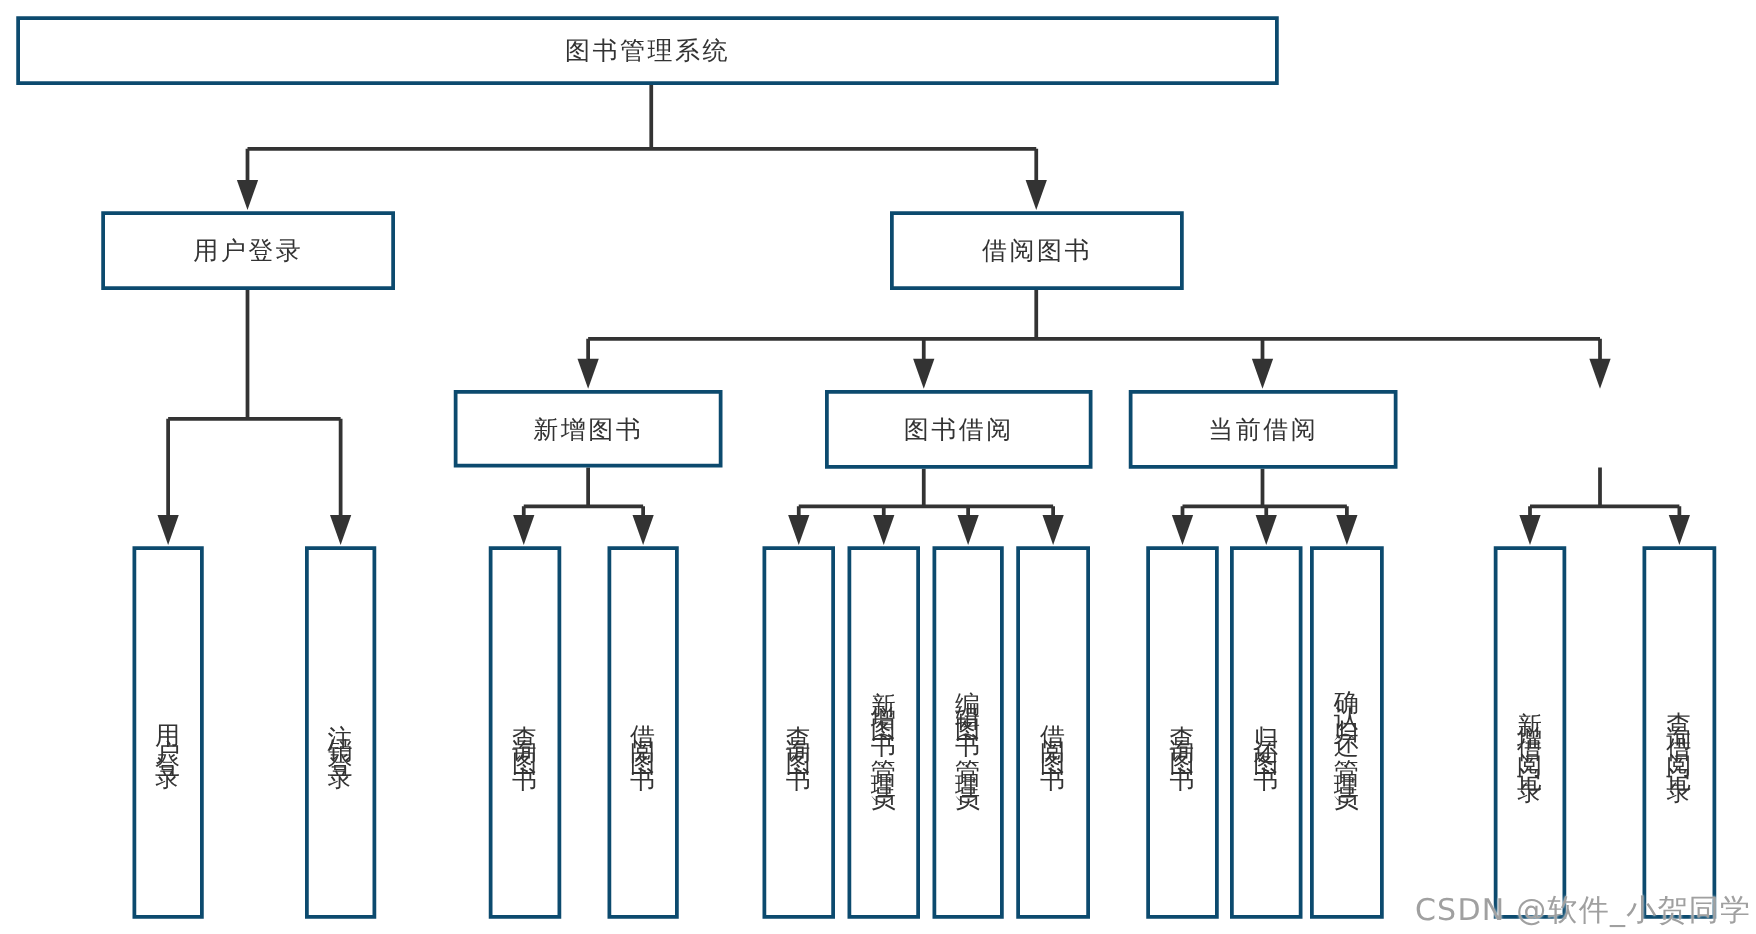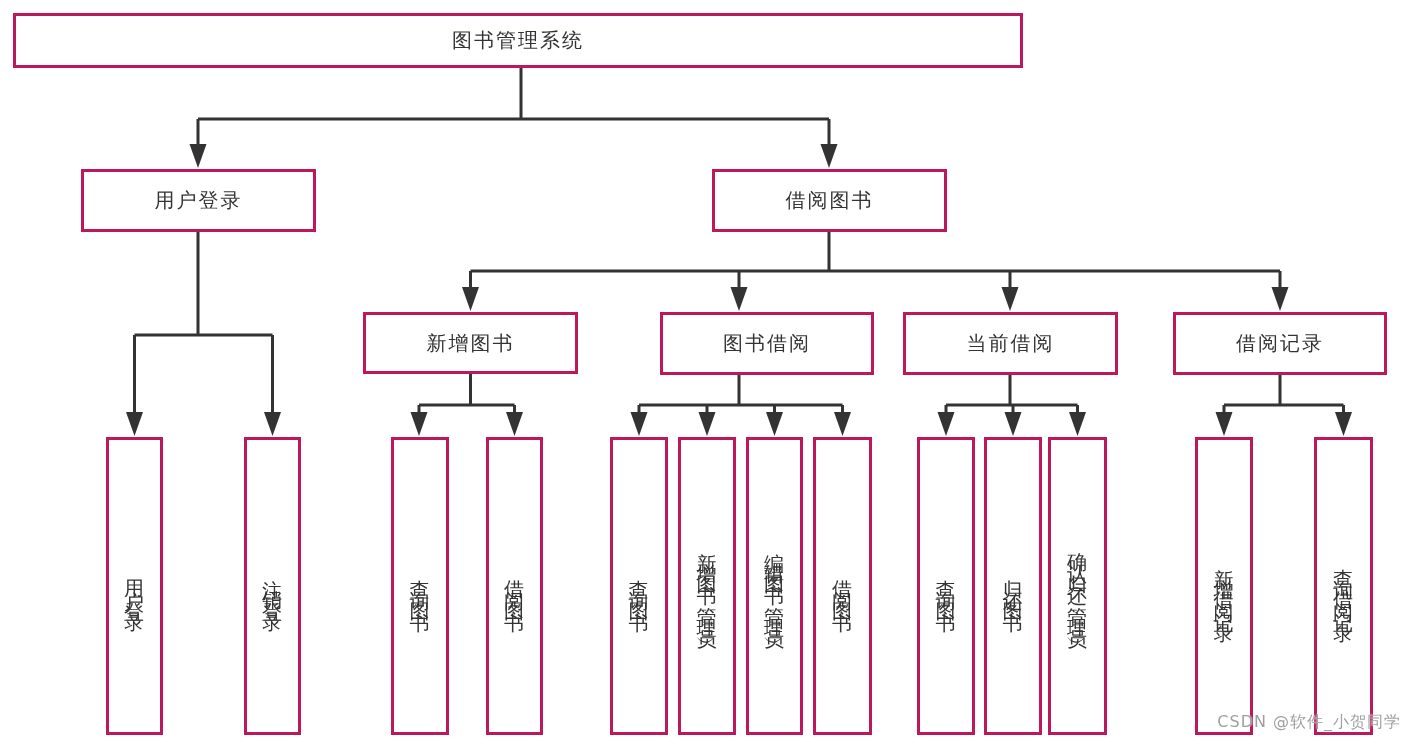--- a/index.html
+++ b/index.html
@@ -12,41 +12,41 @@
     font-family: "DejaVu Sans", sans-serif;
   }
   .wires {
     position: absolute;
     left: 0; top: 0;
     pointer-events: none;
   }
   .node {
     position: absolute;
     box-sizing: border-box;
-    border: 3px solid #be185d;
+    border: 3px solid #0c4a6e;
     background: #ffffff;
     color: #333333;
     display: flex;
     align-items: center;
     justify-content: center;
     font-size: 20px;
     text-align: left;
   }
   .node.h { letter-spacing: 2px; }
   .node.v {
     writing-mode: vertical-rl;
     text-orientation: mixed;
     letter-spacing: 11px;
     line-height: 1;
   }
   .watermark {
     position: absolute;
     top: 712px;
     right: 4px;
-    font-size: 16px;
+    font-size: 24px;
     letter-spacing: 1px;
     color: #a0a0a0;
     z-index: 5;
     text-shadow: 0 0 2px #ffffff;
     white-space: nowrap;
   }
 </style>
 </head>
 <body>
 
@@ -101,23 +101,20 @@
 
   <div class="node h" style="left:363px; top:312px; width:215px; height:62px;">
     <span>新增图书</span>
   </div>
   <div class="node h" style="left:632px; top:312px; width:214px; height:63px;margin-left:28px;">
     <span>图书借阅</span>
   </div>
   <div class="node h" style="left:903px; top:312px; width:215px; height:63px;">
     <span>当前借阅</span>
   </div>
-  <div class="node h" style="left:1173px; top:312px; width:214px; height:63px;">
-    <span>借阅记录</span>
-  </div>
 
   <div class="node v" style="left:106px; top:437px; width:57px; height:298px;">
     <span>用户登录</span>
   </div>
   <div class="node v" style="left:244px; top:437px; width:57px; height:298px;">
     <span>注销登录</span>
   </div>
 
   <div class="node v" style="left:391px; top:437px; width:58px; height:298px;">
     <span>查询图书</span>

